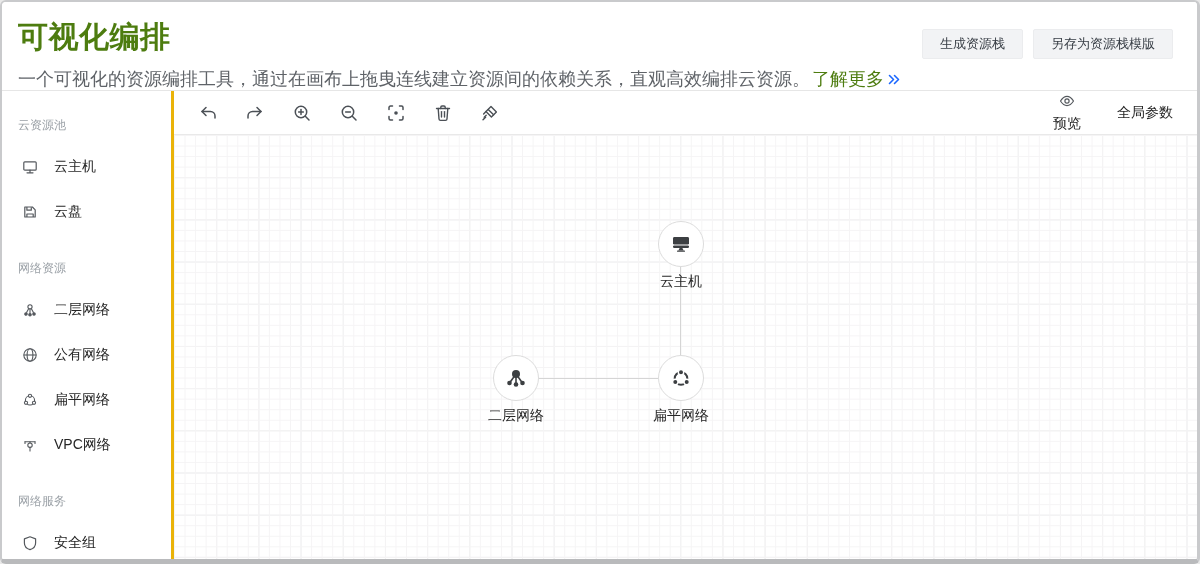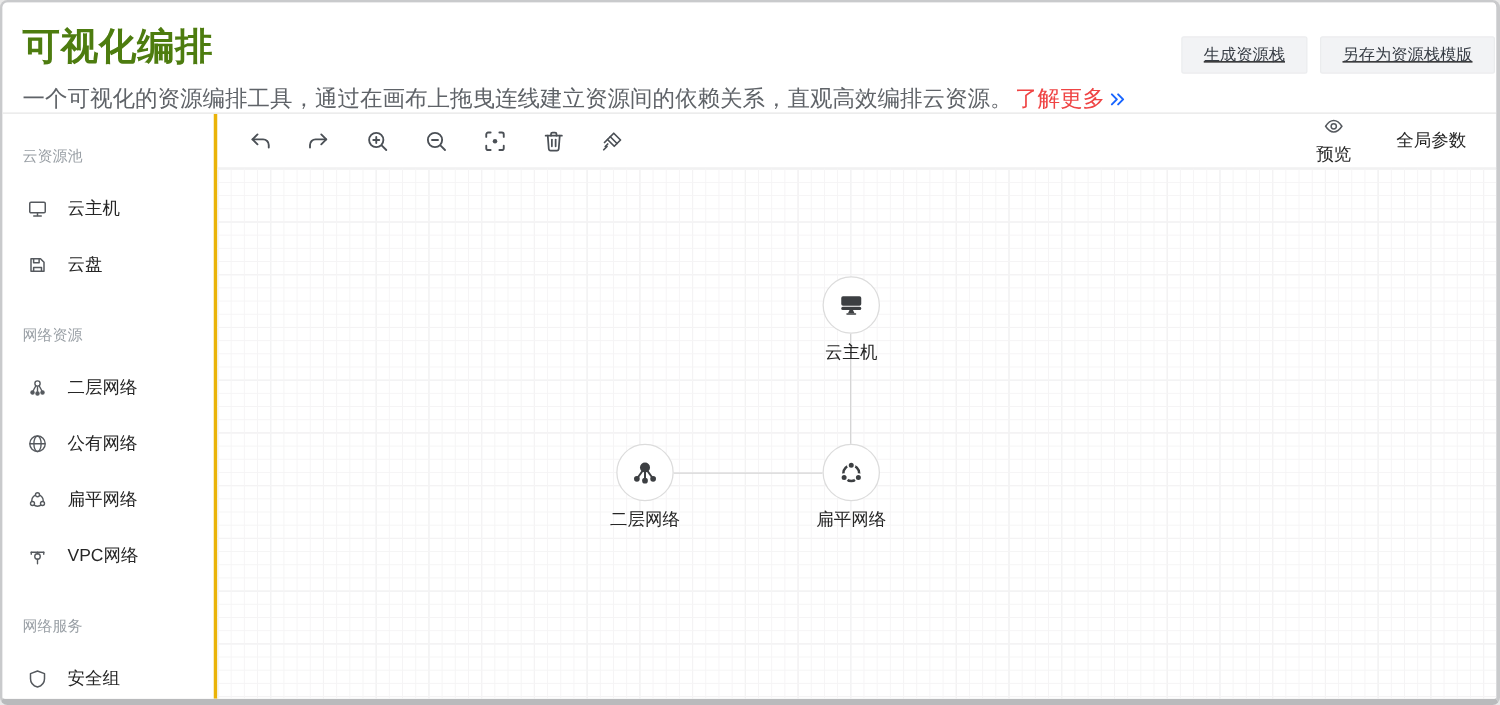--- a/index.html
+++ b/index.html
@@ -15,23 +15,23 @@
     border-bottom-color:#b9babc;
     border-radius:6px;
     overflow:hidden;
     display:flex; flex-direction:column;
   }
 
   
   .header { position:relative; height:89px; flex:none; border-bottom:1px solid #e6e6e6; padding:15px 16px 0; background:#fff; }
   .page-title { font-size:30px; font-weight:600; color:#4d7c0f; letter-spacing:0.5px; }
   .page-subtitle { margin-top:9px; font-size:18px; color:#5f6368; display:flex; align-items:center; }
-  .learn-more { color:#ef4444; margin-left:2px; cursor:pointer; display:inline-flex; align-items:center; gap:4px; }
+  .learn-more { color:#4d7c0f; margin-left:2px; cursor:pointer; display:inline-flex; align-items:center; gap:4px; }
   .learn-more svg { display:block; }
-  .header-buttons { position:absolute; right:1px; top:27px; display:flex; gap:10px;text-decoration:underline; }
+  .header-buttons { position:absolute; right:24px; top:27px; display:flex; gap:10px; }
   .hbtn { height:30px; padding:0 17px; background:#f2f3f5; border:1px solid #ebecee; border-radius:2px;
           font-size:13px; color:#363c44; display:flex; align-items:center; cursor:pointer; font-family:inherit; }
 
   
   .body { flex:1; display:flex; min-height:0; }
 
   
   .sidebar { width:172px; flex:none; border-right:3px solid #eab308; background:#fff; overflow:hidden; }
   .section-title { margin:26px 16px 10px; font-size:12px; color:#9aa0a6; }
   .side-item { height:45px; display:flex; align-items:center; padding-left:20px; cursor:grab; }

